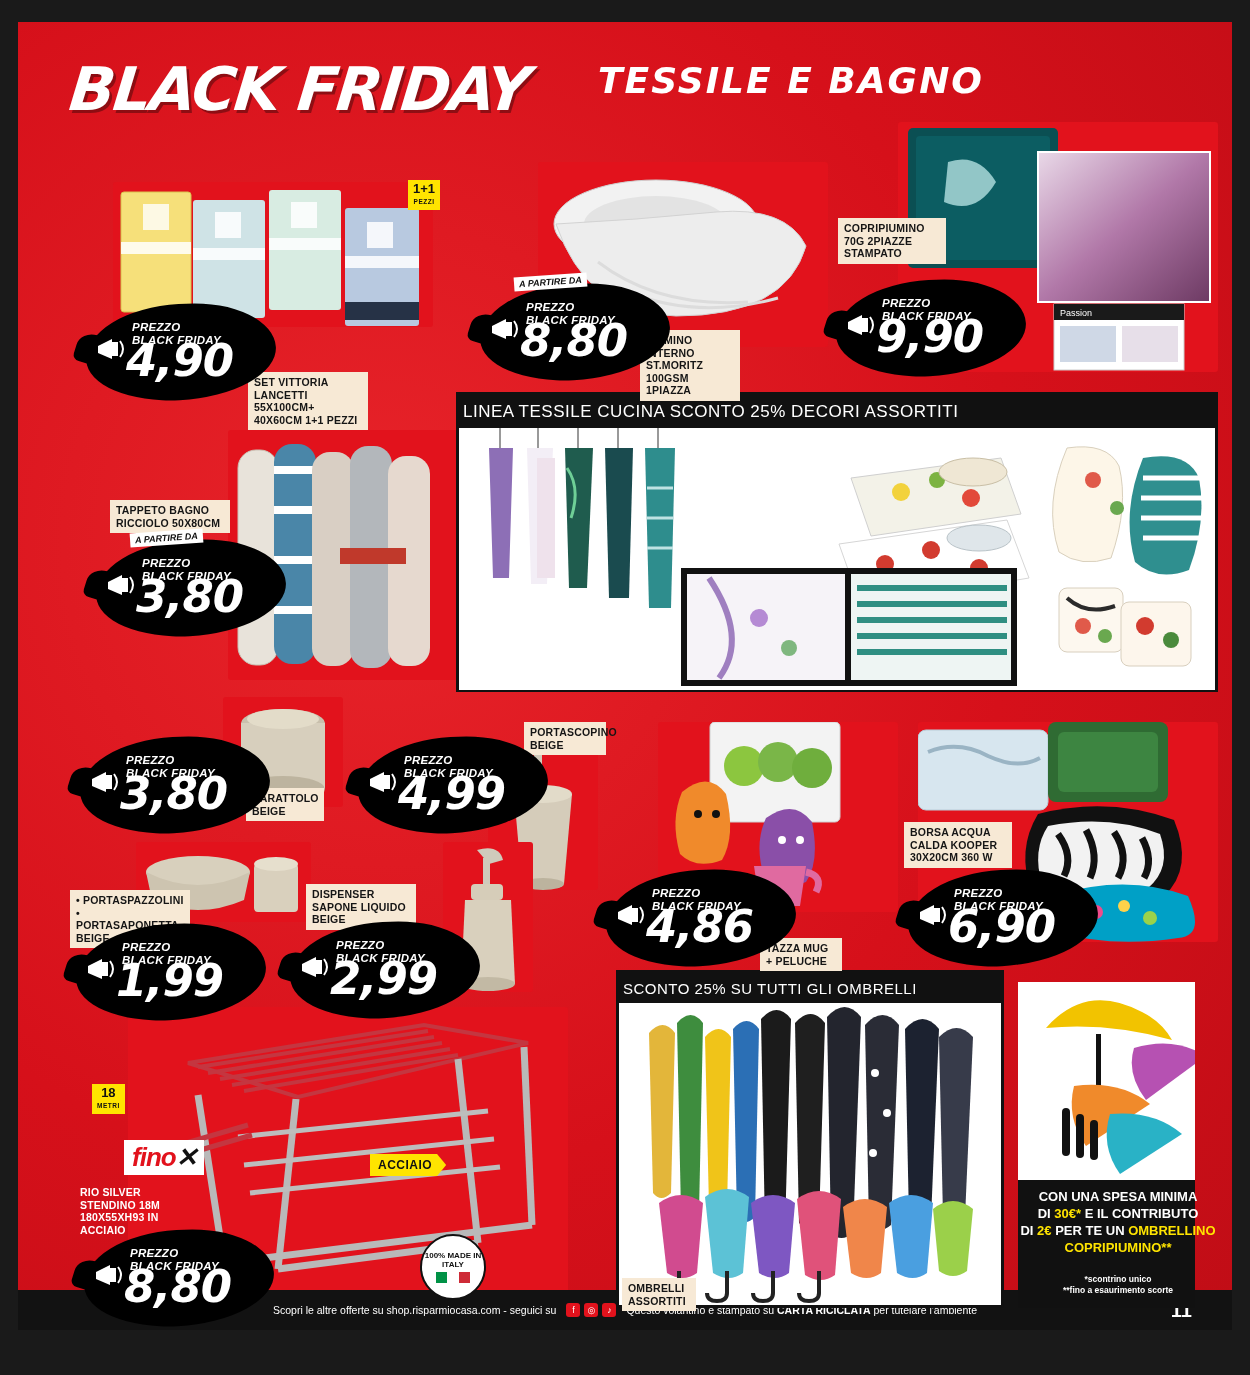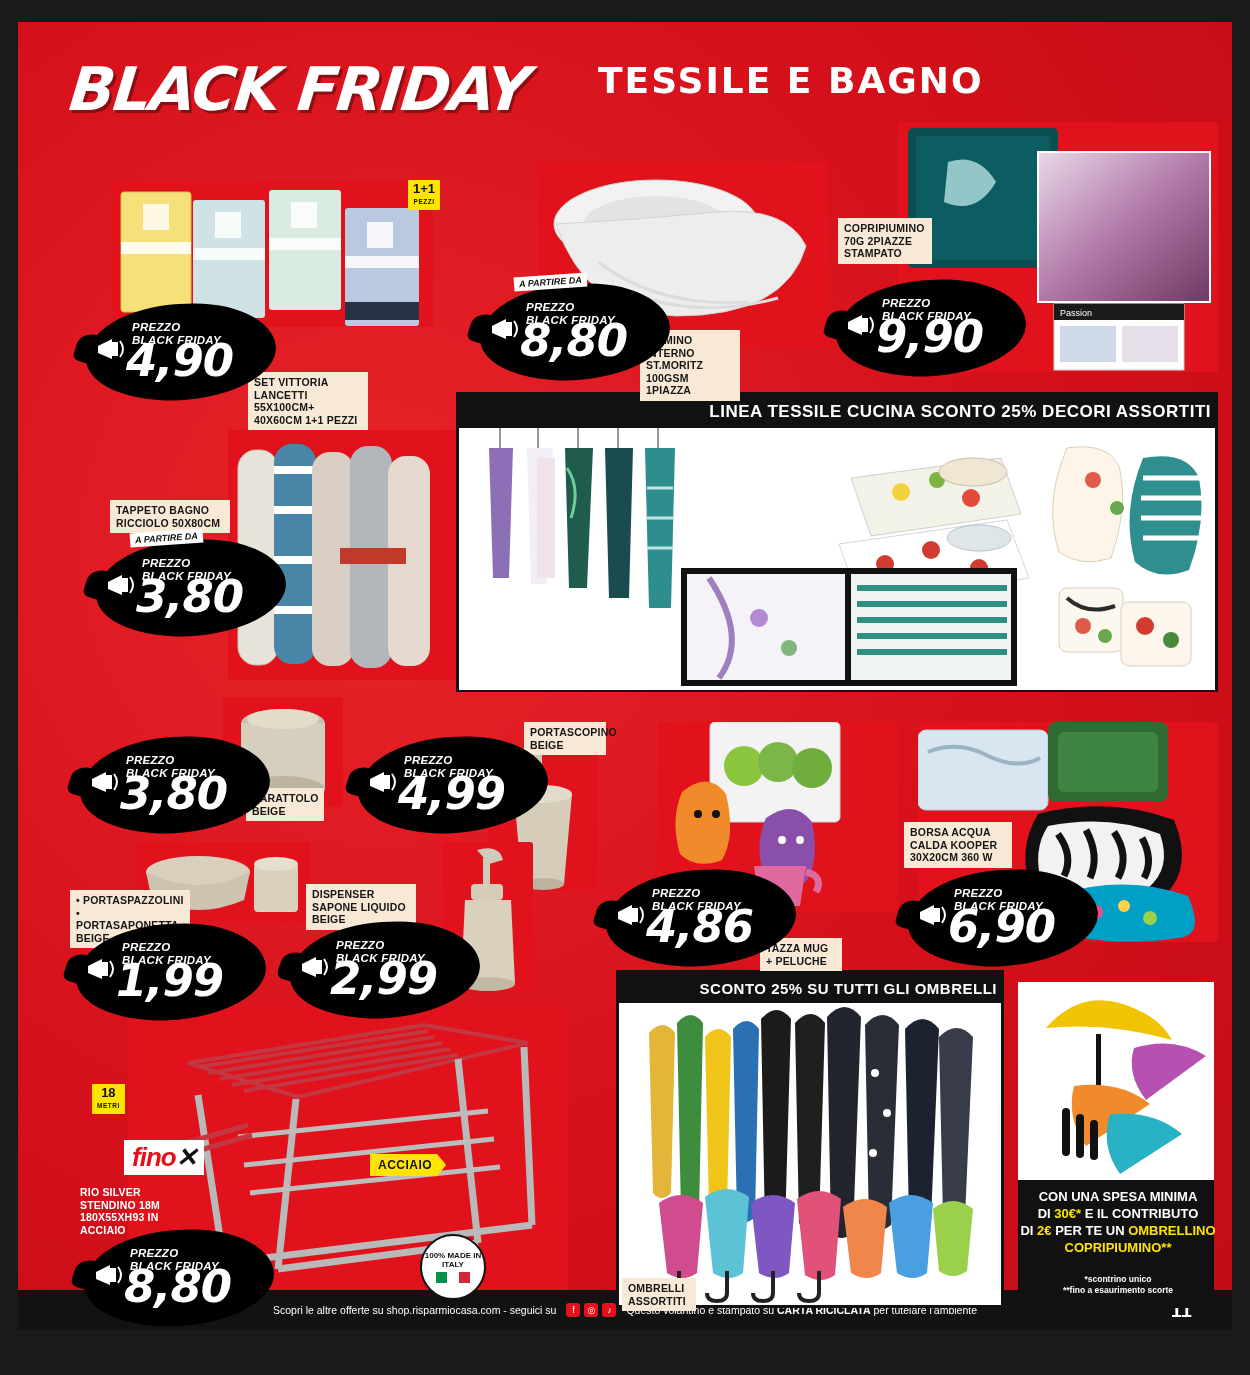--- a/index.html
+++ b/index.html
@@ -28,20 +28,21 @@
     font-weight: 900; font-style: italic;
     font-size: 60px; color: #fff; letter-spacing: -2px;
     text-shadow: 3px 3px 0 rgba(0,0,0,.35);
     transform: skewX(-6deg);
   }
   .hdr-sub {
     position: absolute; left: 580px; top: 38px;
     font-family: "DejaVu Sans", sans-serif;
     font-weight: 900; font-size: 36px; color: #fff;
     letter-spacing: 2px;
+    font-style: italic;
   }
 
   
   .photo { position: absolute; border-radius: 3px; overflow: hidden; }
 
   
   .price {
     position: absolute;
     width: 190px; height: 96px;
     color: #fff;
@@ -88,22 +89,22 @@
     position: absolute;
     background: #f7e9d5; color: #151515;
     font-size: 10.5px; font-weight: 700; line-height: 12.5px;
     padding: 4px 6px; letter-spacing: .2px; z-index: 15;
     text-transform: uppercase;
   }
 
   
   .panel { position: absolute; background: #111; border: 3px solid #111; z-index: 5; }
   .panel .ptitle {
-    color: #fff; font-weight: 700; font-size: 17px; letter-spacing: .5px;
-    text-align: right; padding: 7px 4px 6px; text-transform: uppercase;
+    color: #fff; font-weight: 400; font-size: 17px; letter-spacing: .5px;
+    text-align: left; padding: 7px 4px 6px; text-transform: uppercase;
   }
   .panel .pbody { background: #fff; position: relative; overflow: hidden; }
 
   
   .badge-11 {
     position: absolute; right: 40px; bottom: 8px;
     color: #fff; font-weight: 900; font-size: 20px;
   }
   .footerbar {
     position: absolute; left: 0; bottom: 0; width: 100%; height: 40px;
@@ -260,21 +261,21 @@
       </g>
       <g>
         <rect x="156" y="182" width="130" height="66" fill="#fff" stroke="#ccc"></rect>
         <rect x="156" y="182" width="130" height="16" fill="#1a1a1a"></rect>
         <text x="162" y="194" font-size="9" fill="#fff" font-family="sans-serif">Passion</text>
         <rect x="162" y="204" width="56" height="36" fill="#cfd8e6"></rect>
         <rect x="224" y="204" width="56" height="36" fill="#e7dfe9"></rect>
       </g>
     </svg>
   </div>
-  <div class="cap" style="left:820px;top:196px;width:94px;">COPRIPIUMINO 70G 2PIAZZE STAMPATO</div>
+  <div class="cap" style="left:820px;top:196px;width:108px;">COPRIPIUMINO 70G 2PIAZZE STAMPATO</div>
   <div class="price" style="left:818px;top:258px;">
     <div class="blob"></div>
     <svg class="mega" viewBox="0 0 40 30">
       <path d="M4 12 L18 5 L18 25 L4 19 Z" fill="#fff"></path>
       <rect x="18" y="8" width="6" height="14" fill="#fff"></rect>
       <path d="M26 7 q6 8 0 16" stroke="#fff" stroke-width="2" fill="none"></path>
     </svg>
     <div class="lbl">
       <span>PREZZO</span><br><span>BLACK FRIDAY</span>
     </div>
@@ -634,21 +635,21 @@
       <path d="M4 12 L18 5 L18 25 L4 19 Z" fill="#fff"></path>
       <rect x="18" y="8" width="6" height="14" fill="#fff"></rect>
       <path d="M26 7 q6 8 0 16" stroke="#fff" stroke-width="2" fill="none"></path>
     </svg>
     <div class="lbl">
       <span>PREZZO</span><br><span>BLACK FRIDAY</span>
     </div>
     <div class="amt">8,80</div>
   </div>
 
-  <div class="panel" style="left:1000px;top:960px;width:196px;height:326px;background:#111;border:none;">
+  <div class="panel" style="left:1000px;top:960px;width:177px;height:326px;background:#111;border:none;">
     <div class="pbody" style="height:198px;background:#fff;">
       <svg width="200" height="198" viewBox="0 0 200 198">
         <rect width="200" height="198" fill="#fff"></rect>
         <path d="M28 46 q40 -46 96 -16 q20 10 30 28 q-64 -18 -126 -12Z" fill="#f2c300"></path>
         <rect x="78" y="52" width="5" height="86" fill="#111"></rect>
         <path d="M116 66 q40 -12 72 8 l-60 44 q-20 -26 -12 -52Z" fill="#b651b2"></path>
         <path d="M56 104 q46 -6 76 18 l-64 42 q-20 -28 -12 -60Z" fill="#f08a2b"></path>
         <path d="M92 132 q44 -4 72 20 l-62 40 q-20 -28 -10 -60Z" fill="#29b2c6"></path>
         <g fill="#111">
           <rect x="44" y="126" width="8" height="48" rx="4"></rect>

